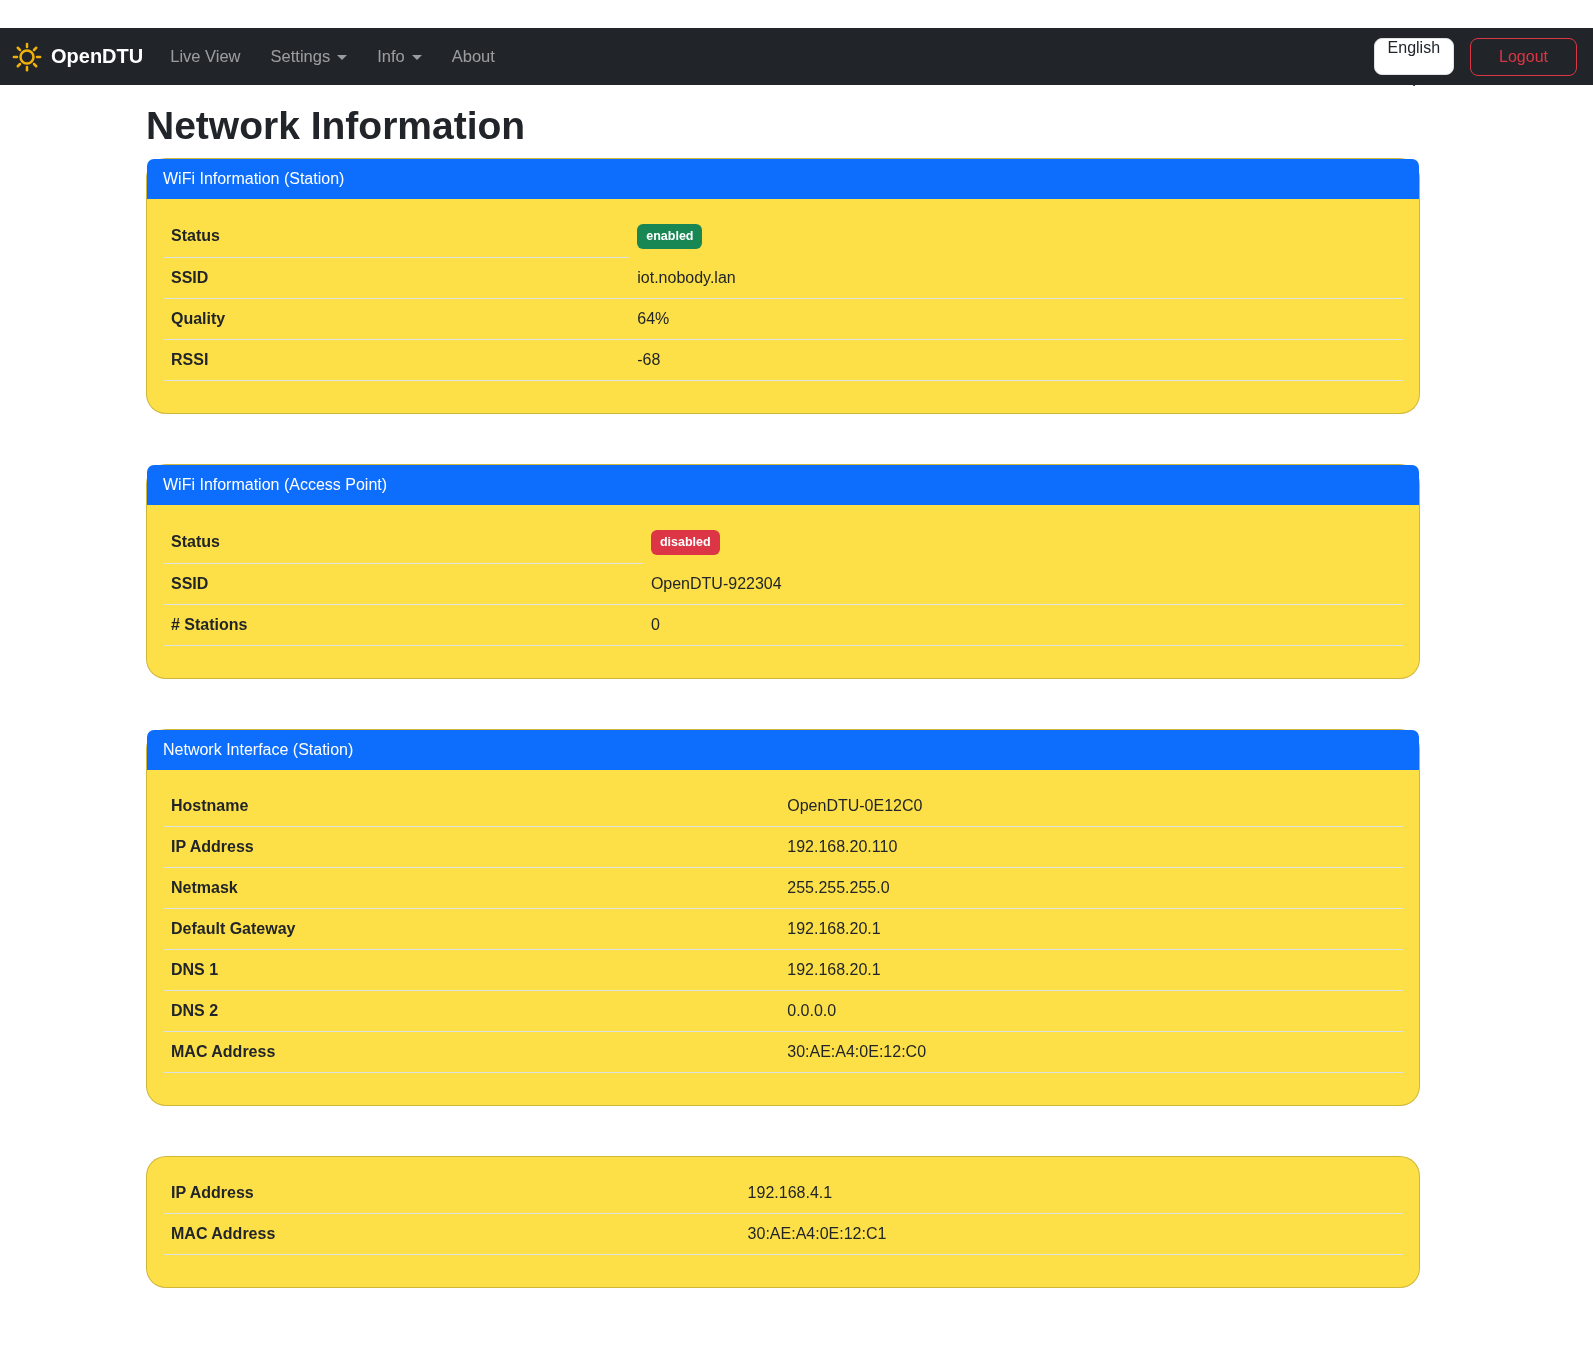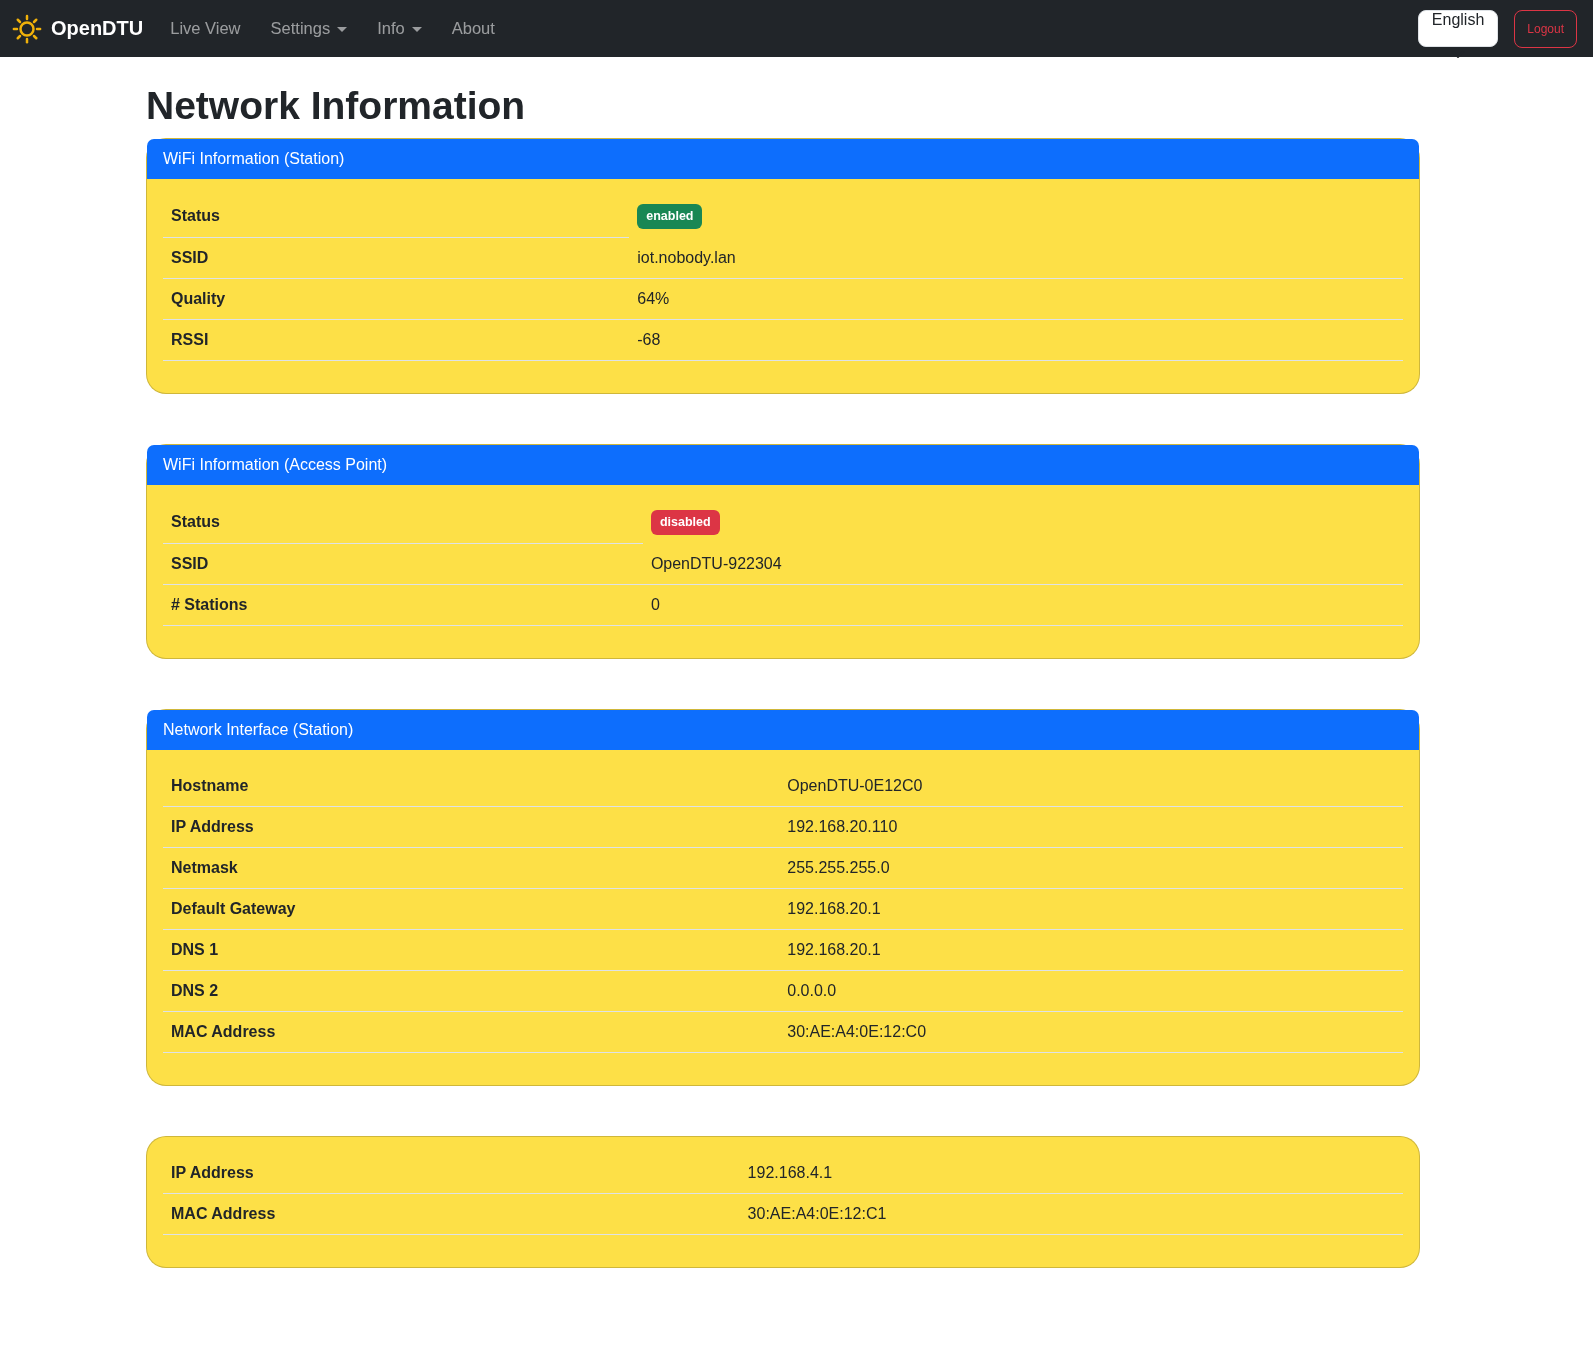--- a/index.html
+++ b/index.html
@@ -10,20 +10,21 @@
     width: 1593px;
   }
 
   
   .navbar {
     height: 57px;
     background: #212529;
     display: flex;
     align-items: center;
     padding: 0 16px 0 12px;
+    margin-top: 28px;
   }
   .brand {
     display: flex;
     align-items: center;
     gap: 9px;
     color: #fff;
     font-size: 20px;
     font-weight: 600;
     text-decoration: none;
     cursor: pointer;
@@ -67,38 +68,38 @@
     font-size: 16px;
     cursor: pointer;
     flex-direction: column;
   }
   .logout-btn {
     margin-left: 16px;
     background: transparent;
     border: 1px solid #dc3545;
     color: #dc3545;
     font-family: inherit;
-    font-size: 12px;
+    font-size: 16px;
     border-radius: 8px;
     height: 38px;
-    padding: 0 12px;
+    padding: 0 28px;
     cursor: pointer;
   }
 
   
   .main {
     width: 1274px;
     margin-left: 146px;
     padding-top: 19px;
     padding-bottom: 80px;
   }
   .page-title {
     font-size: 39px;
     font-weight: 600;
-    margin: 8px 0 10px 0;
+    margin: 0 0 10px 0;
     color: #212529;
   }
 
   .card {
     background: #fde047;
     border: 1px solid rgba(0,0,0,0.18);
     border-radius: 20px;
     margin-bottom: 50px;
   }
   .card-header {

